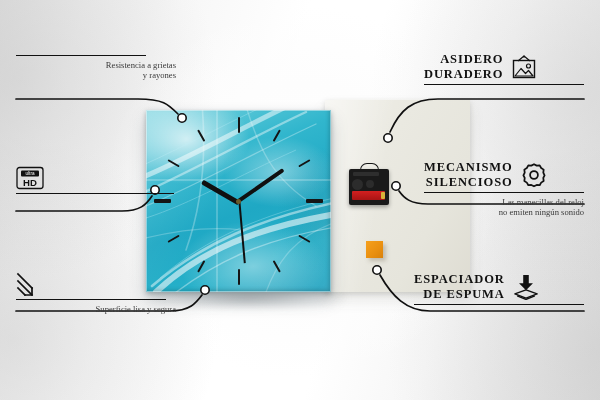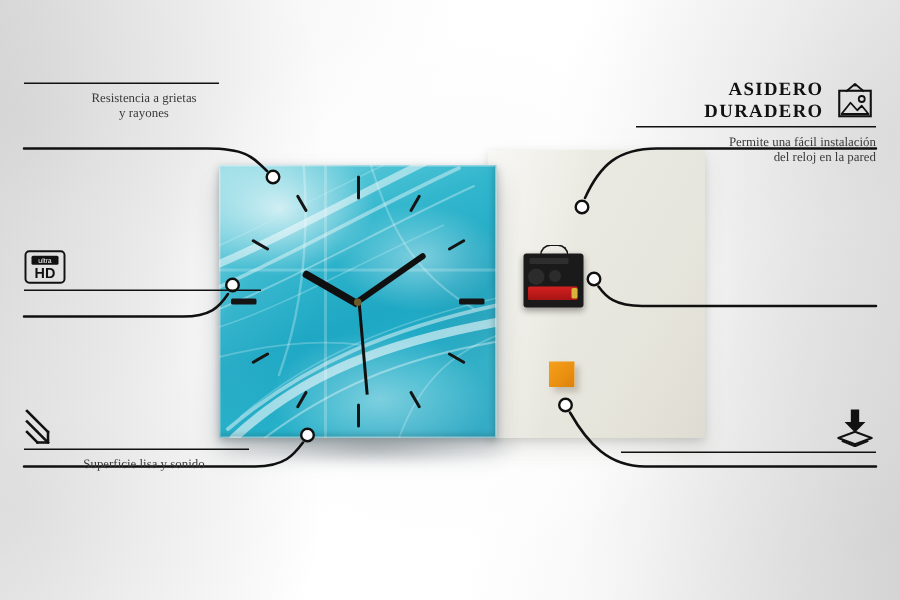--- a/index.html
+++ b/index.html
@@ -36,22 +36,22 @@
     font-weight:bold;font-size:12.5px;line-height:14.5px;
     letter-spacing:.9px;color:#111;white-space:pre-line;
   }
   .feat-rule{height:1.4px;background:#111;margin:3px 0 3.5px 0;}
   .feat-sub{
     font-family:"Liberation Serif", serif;
     font-size:8.6px;line-height:10.6px;color:#3a3a3a;white-space:pre-line;
   }
   .left .feat-head{justify-content:flex-start;}
   .left .feat-title{text-align:left;}
-  .left .feat-sub{text-align:center;}
-  .right .feat-head{justify-content:flex-end;}
+  .left .feat-sub{text-align:right;}
+  .right .feat-head{}
   .right .feat-title{text-align:right;}
   .right .feat-sub{text-align:right;}
   .ico{flex:0 0 auto;display:block;}
 
   
   #clock-shadow{
     position:absolute;left:148px;top:290px;width:200px;height:20px;
     background:radial-gradient(ellipse at 50% 40%, rgba(90,100,105,.40) 0%, rgba(120,130,135,.16) 48%, rgba(150,150,150,0) 75%);
     filter:blur(3px);
   }
@@ -247,43 +247,58 @@
       <svg class="ico" width="28" height="24" viewBox="0 0 28 24">
         <g stroke="#111" stroke-width="1.7" fill="none" stroke-linecap="square">
           <path d="M2,2 L16,16"></path>
             <path d="M2,9 L16,23"></path>
             <path d="M2,16 L9,23"></path>
           <path d="M16,16 L16,23 L9,23"></path>
         </g>
       </svg>
     </div>
     <div class="feat-rule" style="width:150px"></div>
-    <div class="feat-sub">Superficie lisa y sonido</div>
+    <div class="feat-sub">Superficie lisa y segura</div>
   </div>
 
   <div class="feature right" style="left:424px;top:52px;width:160px;">
     <div class="feat-head">
       <div class="feat-title">ASIDERO
 DURADERO</div>
       <svg class="ico" width="28" height="24" viewBox="0 0 28 24">
         <path d="M14,1 L8,6 M14,1 L20,6" fill="none" stroke="#111" stroke-width="1.2"></path>
         <circle cx="14" cy="1.6" r="1.1" fill="#111"></circle>
         <rect x="3.5" y="5.5" width="21" height="17" fill="none" stroke="#111" stroke-width="1.4"></rect>
         <circle cx="18.5" cy="11" r="2" fill="none" stroke="#111" stroke-width="1.2"></circle>
         <path d="M5,21 L11,13.5 L15.5,18.5 L18.5,15.5 L23,21 Z" fill="none" stroke="#111" stroke-width="1.2" stroke-linejoin="round"></path>
       </svg>
     </div>
     <div class="feat-rule" style="width:160px;margin-left:auto"></div>
-    <div class="feat-sub">Permite una fácil instalación
-del reloj en la pared</div>
-  </div>
-
+  </div>
+
+  <div class="feature right" style="left:424px;top:160px;width:160px;">
+    <div class="feat-head">
+      <div class="feat-title">MECANISMO
+SILENCIOSO</div>
+      <svg class="ico" width="28" height="26" viewBox="0 0 28 28">
+        <g fill="none" stroke="#111" stroke-width="1.9" stroke-linejoin="round">
+          <path d="M14,2.4 l2.9,1.5 3.2,-0.3 1.6,2.8 2.7,1.8 -0.4,3.2 1.4,2.9 -1.4,2.9 0.4,3.2 -2.7,1.8 -1.6,2.8 -3.2,-0.3 -2.9,1.5 -2.9,-1.5 -3.2,0.3 -1.6,-2.8 -2.7,-1.8 0.4,-3.2 -1.4,-2.9 1.4,-2.9 -0.4,-3.2 2.7,-1.8 1.6,-2.8 3.2,0.3 Z"></path>
+          <circle cx="14" cy="14" r="4.2"></circle>
+        </g>
+      </svg>
+    </div>
+    <div class="feat-rule" style="width:160px;margin-left:auto"></div>
+    <div class="feat-sub">Las manecillas del reloj
+no emiten ningún sonido</div>
+  </div>
 
   <div class="feature right" style="left:414px;top:272px;width:170px;">
     <div class="feat-head">
+      <div class="feat-title">ESPACIADOR
+DE ESPUMA</div>
       <svg class="ico" width="28" height="26" viewBox="0 0 28 28">
         <path d="M11,1 h6 v9 h4.5 L14,17.5 L6.5,10 H11 Z" fill="#111"></path>
         <path d="M14,17 L26,21.5 L14,26 L2,21.5 Z" fill="none" stroke="#111" stroke-width="1.5" stroke-linejoin="round"></path>
         <path d="M4.5,23.6 L14,27.4 L23.5,23.6" fill="none" stroke="#111" stroke-width="1.5" stroke-linejoin="round"></path>
       </svg>
     </div>
     <div class="feat-rule" style="width:170px;margin-left:auto"></div>
   </div>
 
 </div>

